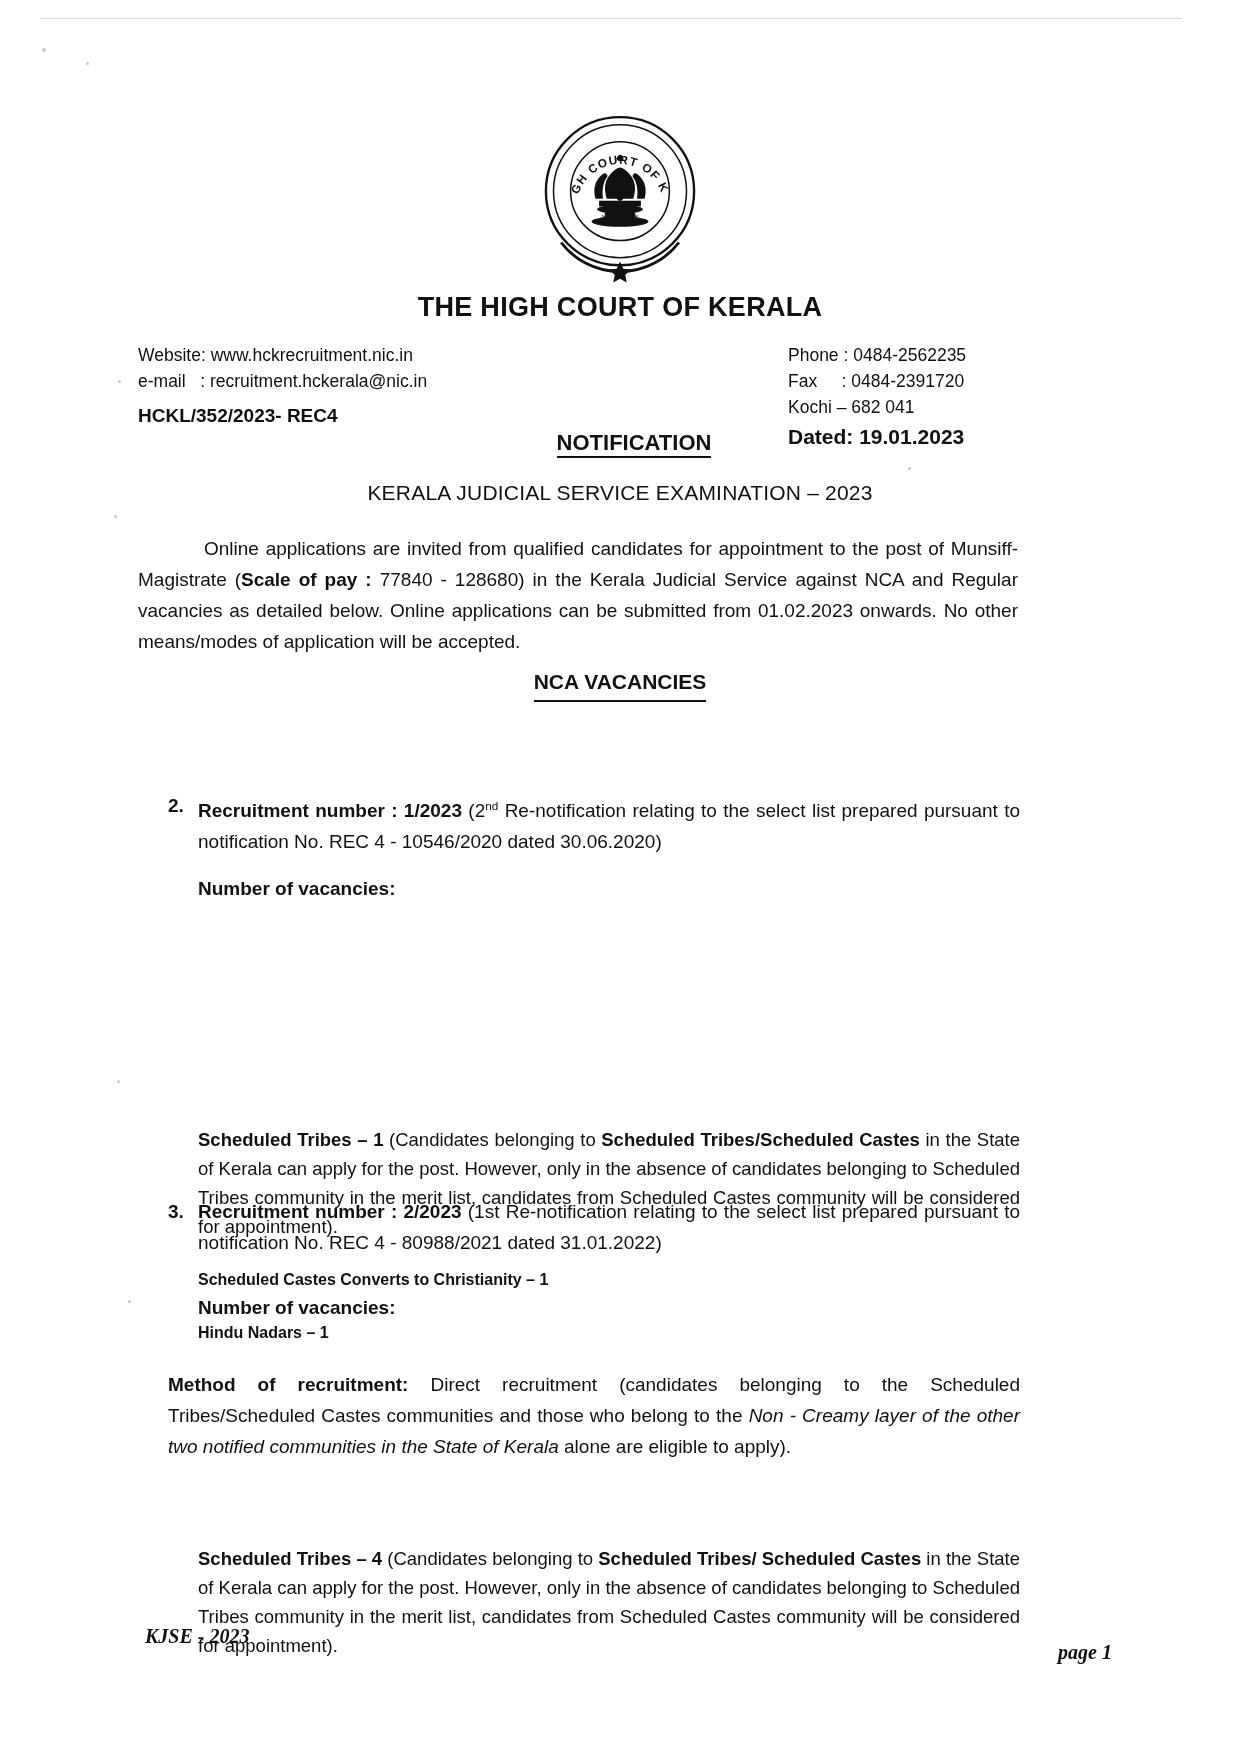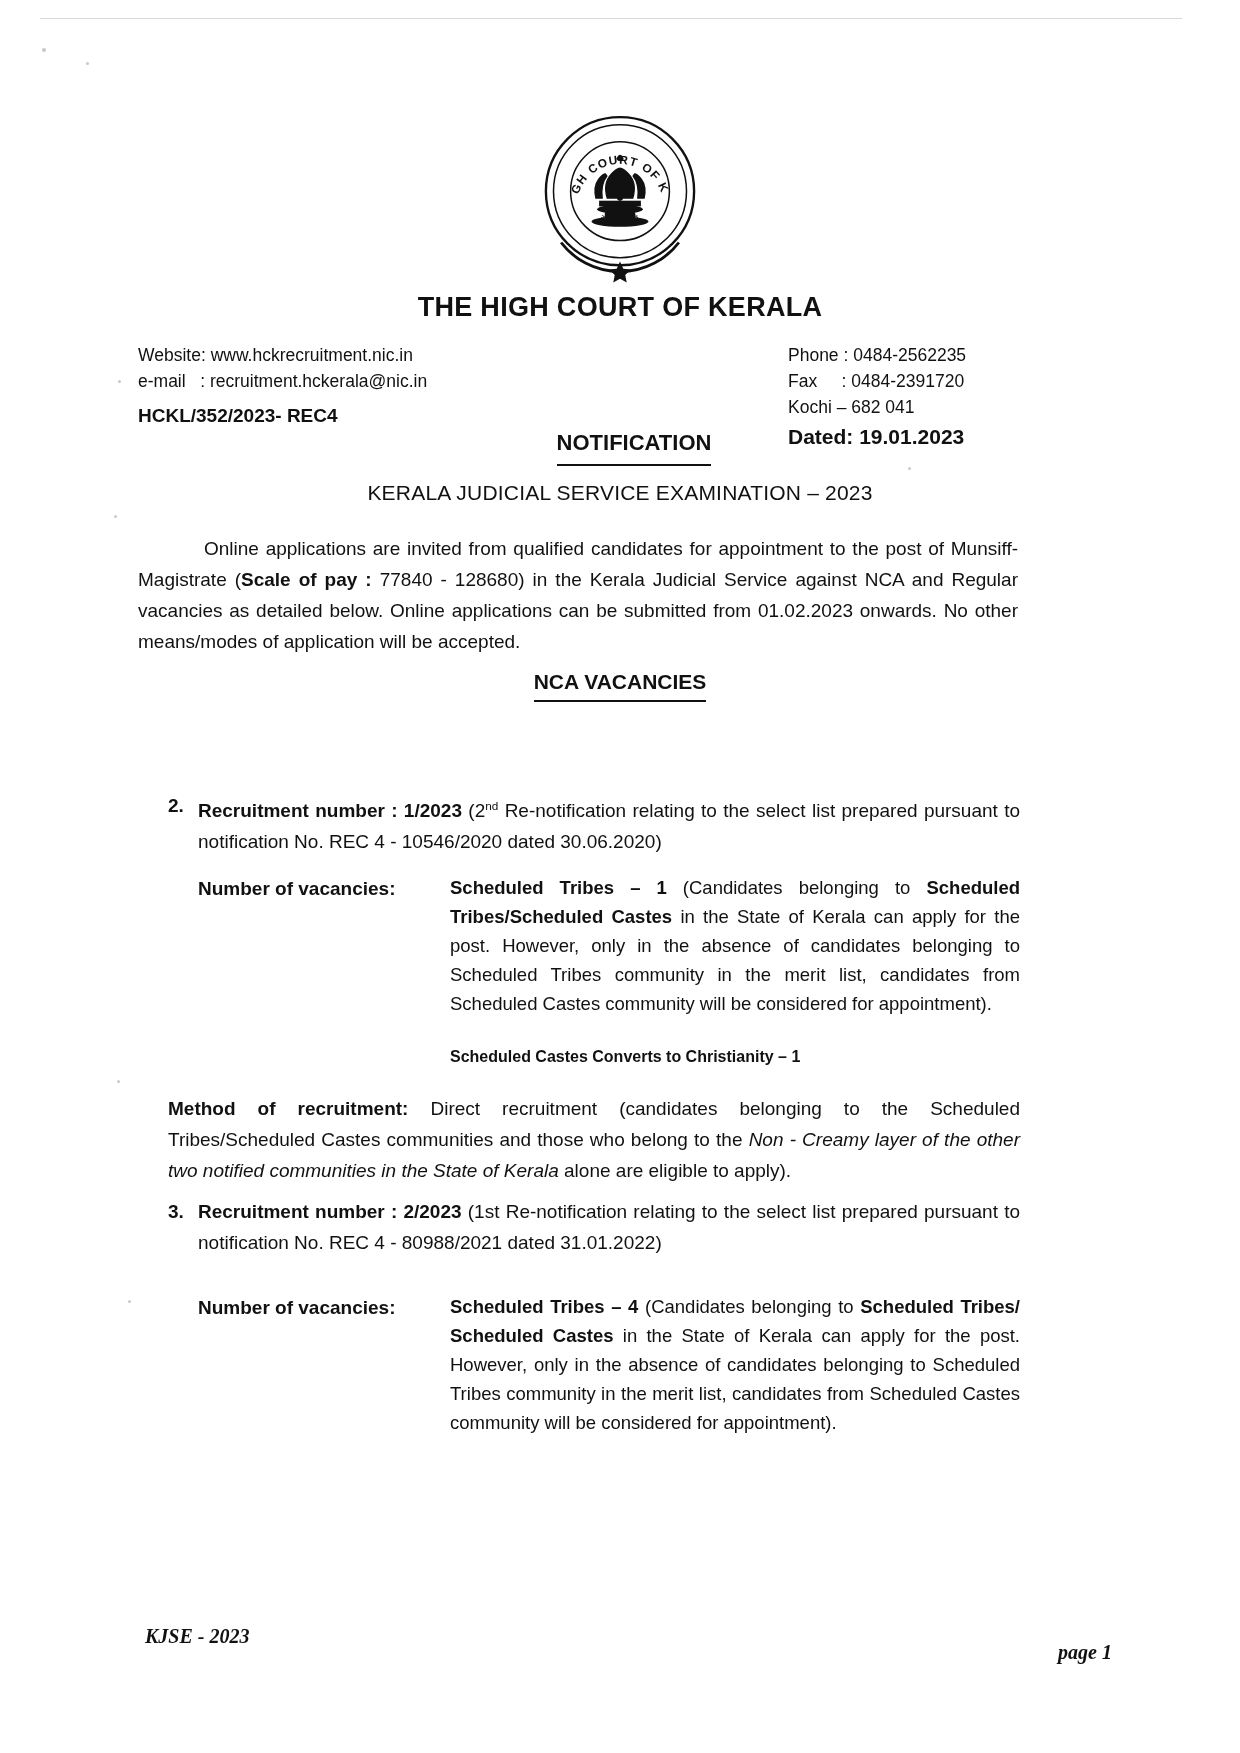--- a/index.html
+++ b/index.html
@@ -79,21 +79,21 @@
     font-size: 19px;
   }
 
   .notification {
     position: absolute;
     top: 430px; left: 0; right: 0;
     text-align: center;
     font-size: 22px;
     font-weight: bold;
   }
-  .notification span { border-bottom: 2px solid #111; padding-bottom: 9px; margin-left: 28px; }
+  .notification span { border-bottom: 2px solid #111; padding-bottom: 1px; margin-left: 28px; }
 
   .exam-title {
     position: absolute;
     top: 481px; left: 0; right: 0;
     text-align: center;
     font-size: 21px;
     font-weight: normal;
     letter-spacing: 0.2px;
   }
 
@@ -146,20 +146,21 @@
     flex: 0 0 30px;
     font-weight: bold;
   }
   .item-body { flex: 1; text-align: justify; }
   .item-body b { font-weight: bold; }
   sup { font-size: 0.62em; vertical-align: super; }
 
   .field-row {
     display: flex;
     margin-left: 30px;
+    flex-direction: column;
   }
   .field-label {
     flex: 0 0 252px;
     width: 252px;
     font-weight: bold;
     font-size: 19px;
     line-height: 31px;
   }
   .field-value {
     flex: 1;
@@ -281,20 +282,21 @@
     <div class="item-head">
       <div class="item-num">2.</div>
       <div class="item-body"><b>Recruitment number : 1/2023</b><span> (2</span><sup>nd</sup><span> Re-notification relating to the select list prepared pursuant to notification No. REC 4 - 10546/2020 dated 30.06.2020)</span></div>
     </div>
 
     <div class="field-row" style="margin-top:16px;">
       <div class="field-label">Number of vacancies:</div>
       <div class="field-value">
         <div><b>Scheduled Tribes – 1</b><span> (Candidates belonging to </span><b>Scheduled Tribes/Scheduled Castes</b><span> in the State of Kerala can apply for the post. However, only in the absence of candidates belonging to Scheduled Tribes community in the merit list, candidates from Scheduled Castes community will be considered for appointment).</span></div>
         <div class="subcat">Scheduled Castes Converts to Christianity – 1</div>
+        <div class="subcat">Hindu Nadars – 1</div>
       </div>
     </div>
 
     <div class="method" style="margin-top:22px;"><b>Method of recruitment:</b><span> Direct recruitment (candidates belonging to the Scheduled Tribes/Scheduled Castes communities and those who belong to the </span><i>Non - Creamy layer of the other two notified communities in the State of Kerala</i><span> alone are eligible to apply).</span></div>
   </div>
 
   <div class="item" style="top:1196px;">
     <div class="item-head">
       <div class="item-num">3.</div>
       <div class="item-body"><b>Recruitment number : 2/2023</b><span> (1st Re-notification relating to the select list prepared pursuant to notification No. REC 4 - 80988/2021 dated 31.01.2022)</span></div>

